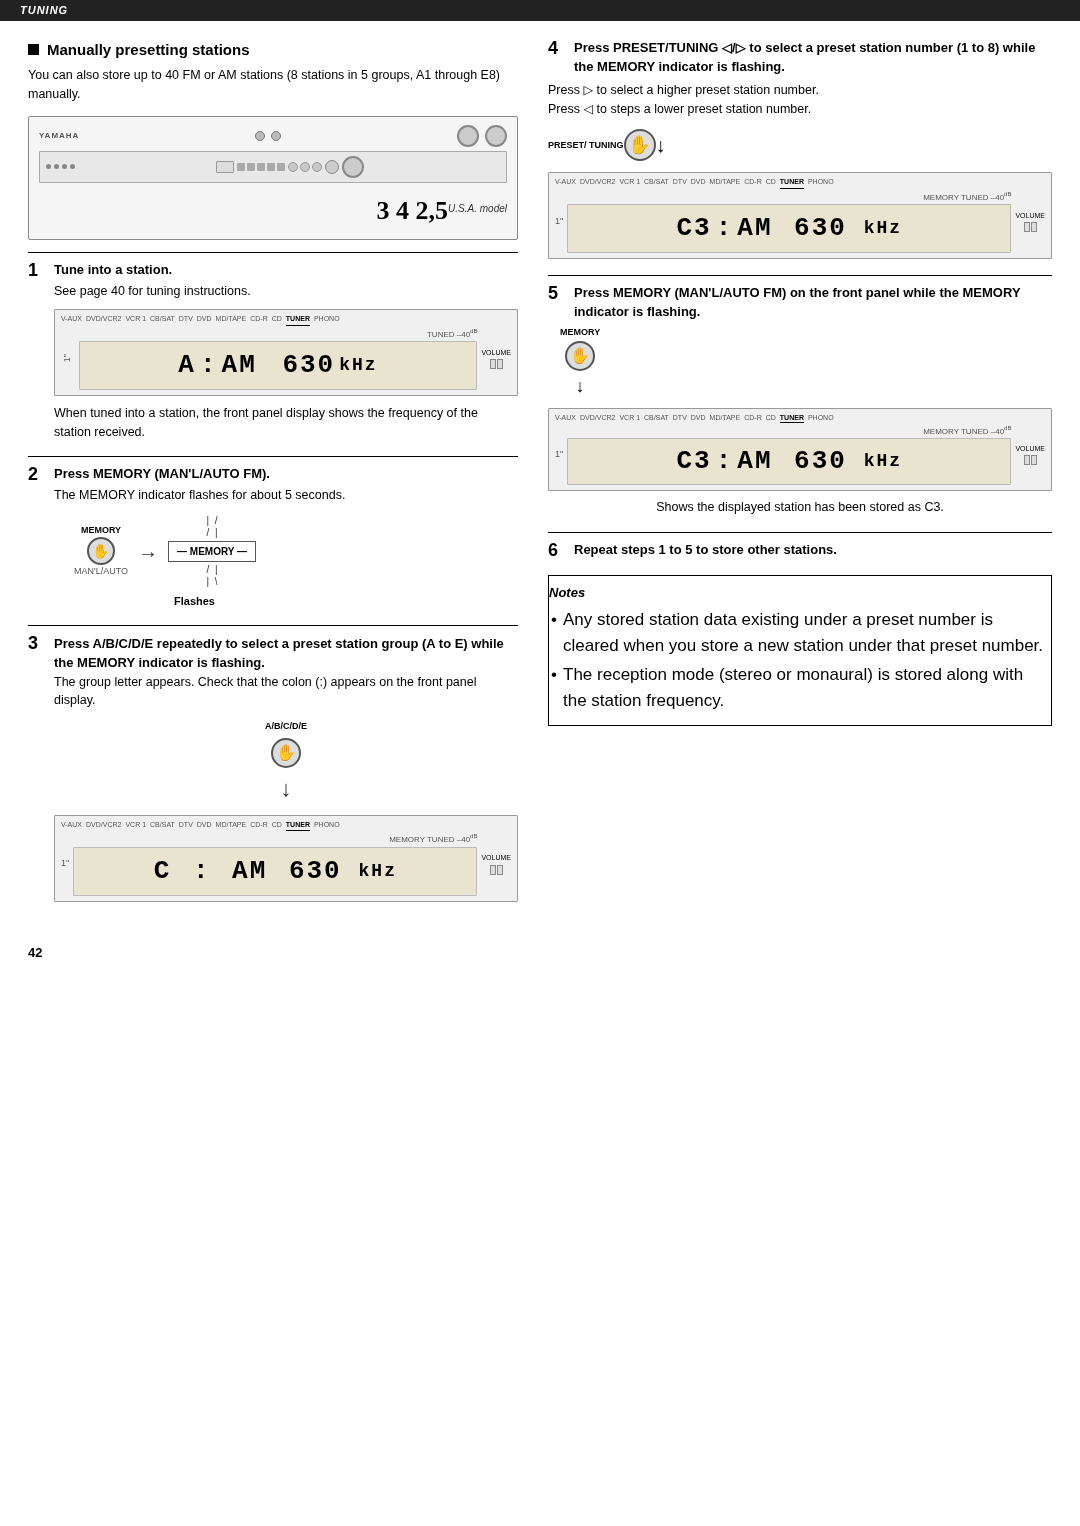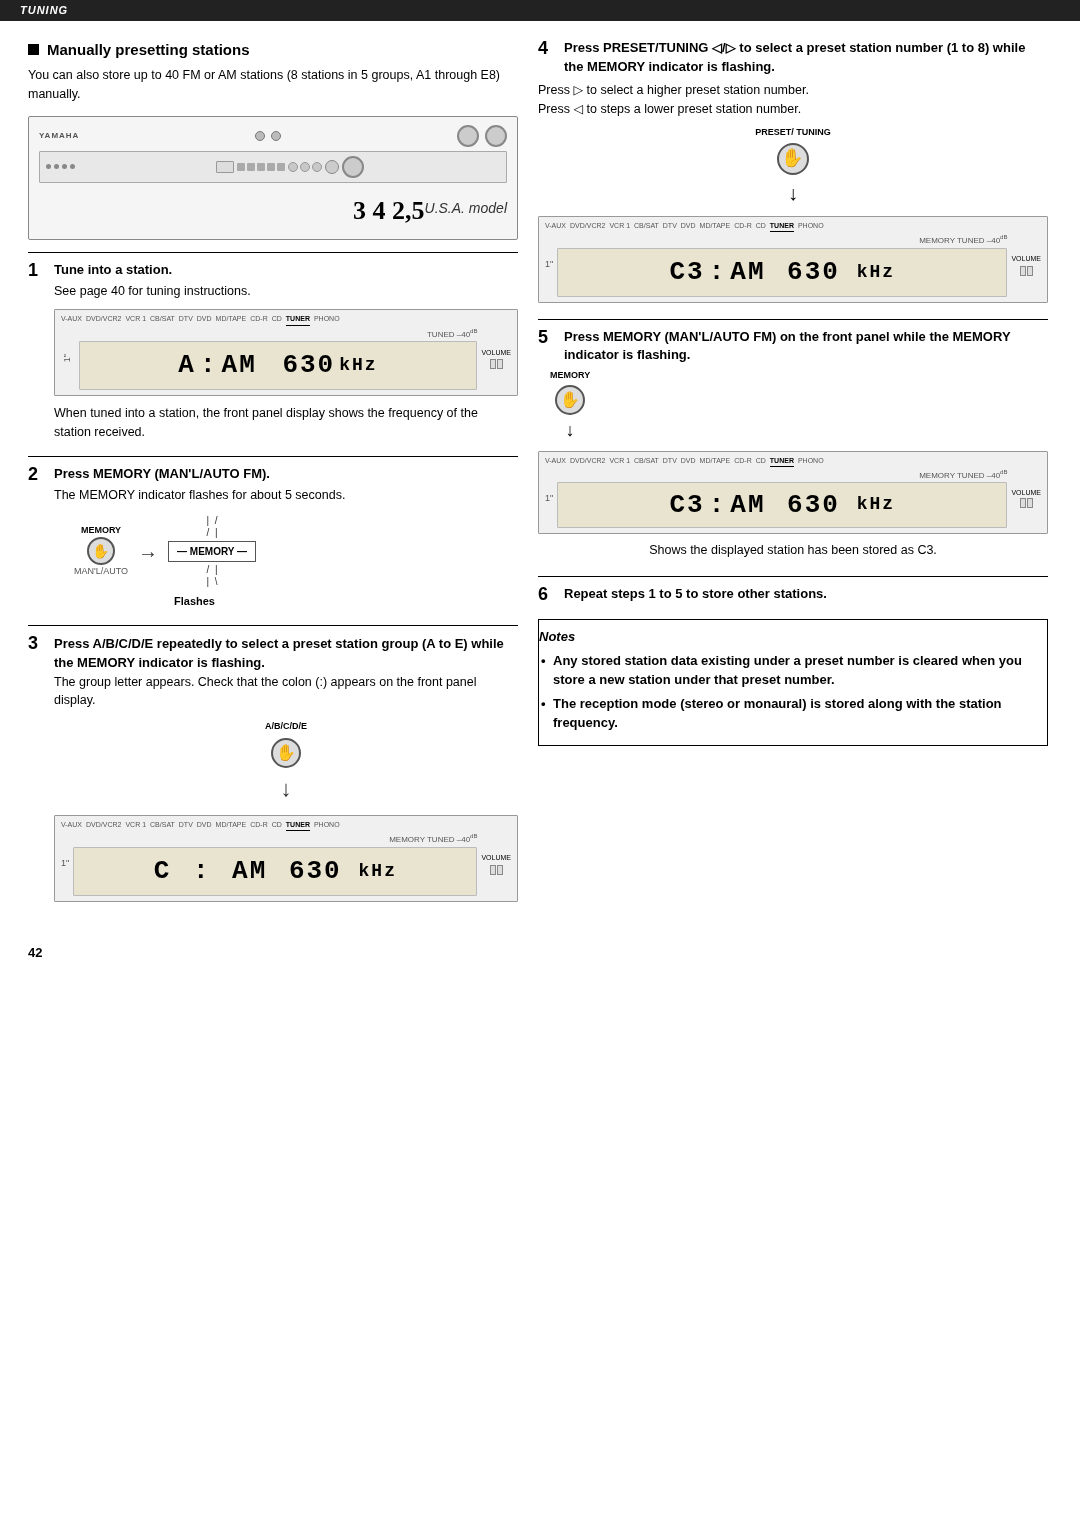--- a/index.html
+++ b/index.html
@@ -23,21 +23,21 @@
       color: #fff;
       font-size: 11px;
       font-style: italic;
       font-weight: bold;
       padding: 3px 20px;
       letter-spacing: 1px;
     }
     .content {
       display: flex;
       padding: 18px 28px 18px 28px;
-      gap: 20px;
+      gap: 30px;
     }
     .left-col {
       flex: 1 1 460px;
       max-width: 490px;
     }
     .right-col {
       flex: 1 1 460px;
       max-width: 510px;
     }
     .section-title {
@@ -114,21 +114,21 @@
     .number-labels {
       display: flex;
       justify-content: center;
       gap: 30px;
       font-size: 28px;
       font-weight: bold;
       margin: 6px 0 2px 0;
       font-family: 'Times New Roman', serif;
     }
     .us-model {
-      font-size: 14px;
+      font-size: 10px;
       text-align: right;
       color: #333;
       font-style: italic;
     }
     
     .step {
       margin-bottom: 14px;
     }
     .step-header {
       display: flex;
@@ -284,26 +284,25 @@
       padding: 8px 0;
       margin-top: 10px;
     }
     .notes-title {
       font-weight: bold;
       font-size: 13px;
       font-style: italic;
       margin-bottom: 5px;
     }
     .note-item {
-      font-size: 13px;
+      font-size: 17px;
       line-height: 1.5;
       padding-left: 14px;
       position: relative;
       margin-bottom: 4px;
-      font-weight: bold;
     }
     .note-item::before {
       content: '•';
       position: absolute;
       left: 2px;
     }
     
     .page-footer {
       padding: 10px 28px 16px 28px;
       font-size: 13px;
@@ -524,21 +523,21 @@
 
       <div class="right-step">
         <div class="right-step-header">
           <span class="step-num">4</span>
           <span>Press PRESET/TUNING ◁/▷ to select a preset station number (1 to 8) while the MEMORY indicator is flashing.</span>
         </div>
         <div class="step-body" style="margin-left:0;">
           <p>Press ▷ to select a higher preset station number.</p>
           <p>Press ◁ to steps a lower preset station number.</p>
 
-          <div style="display:flex;flex-direction:column;align-items:center;margin:8px 0;">
+          <div style="display:flex;flex-direction:row;align-items:center;margin:8px 0;">
             <span style="font-size:9px;font-weight:bold;text-align:center;">PRESET/ TUNING</span>
             <div style="width:32px;height:32px;background:#ddd;border:2px solid #555;border-radius:50%;display:flex;align-items:center;justify-content:center;font-size:18px;margin:3px 0;">✋</div>
             <span style="font-size:20px;">↓</span>
           </div>
 
           <div class="lcd-container">
             <div class="lcd-top-labels">
               <span>V-AUX</span>
               <span>DVD/VCR2</span>
               <span>VCR 1</span>

